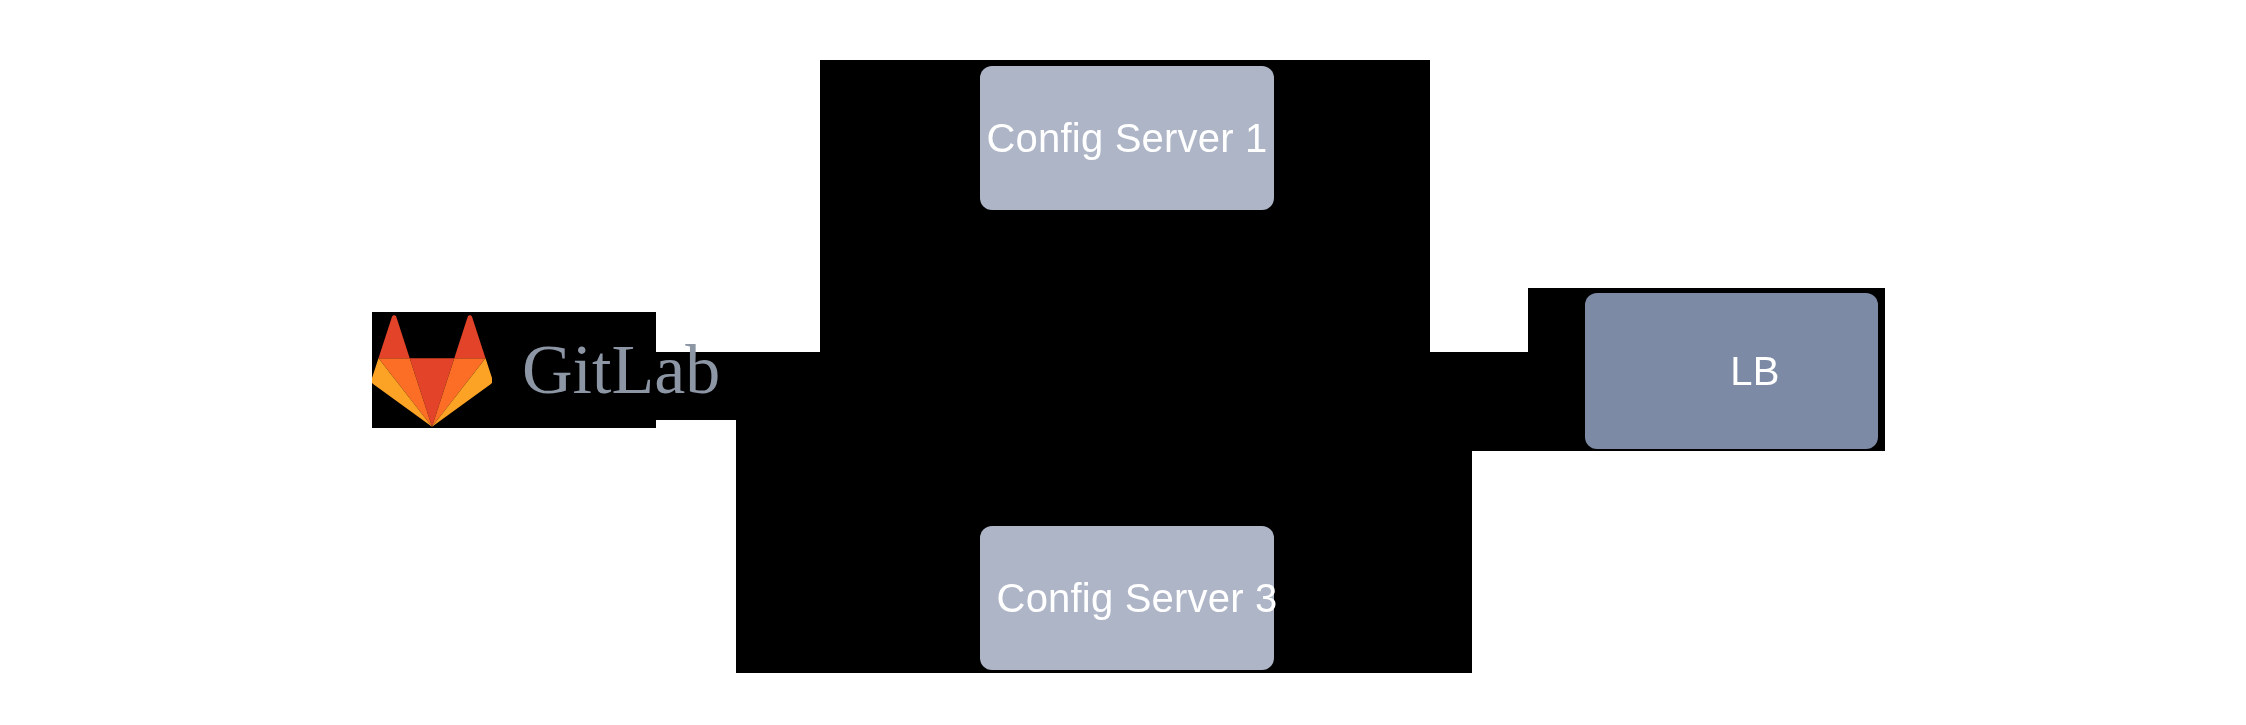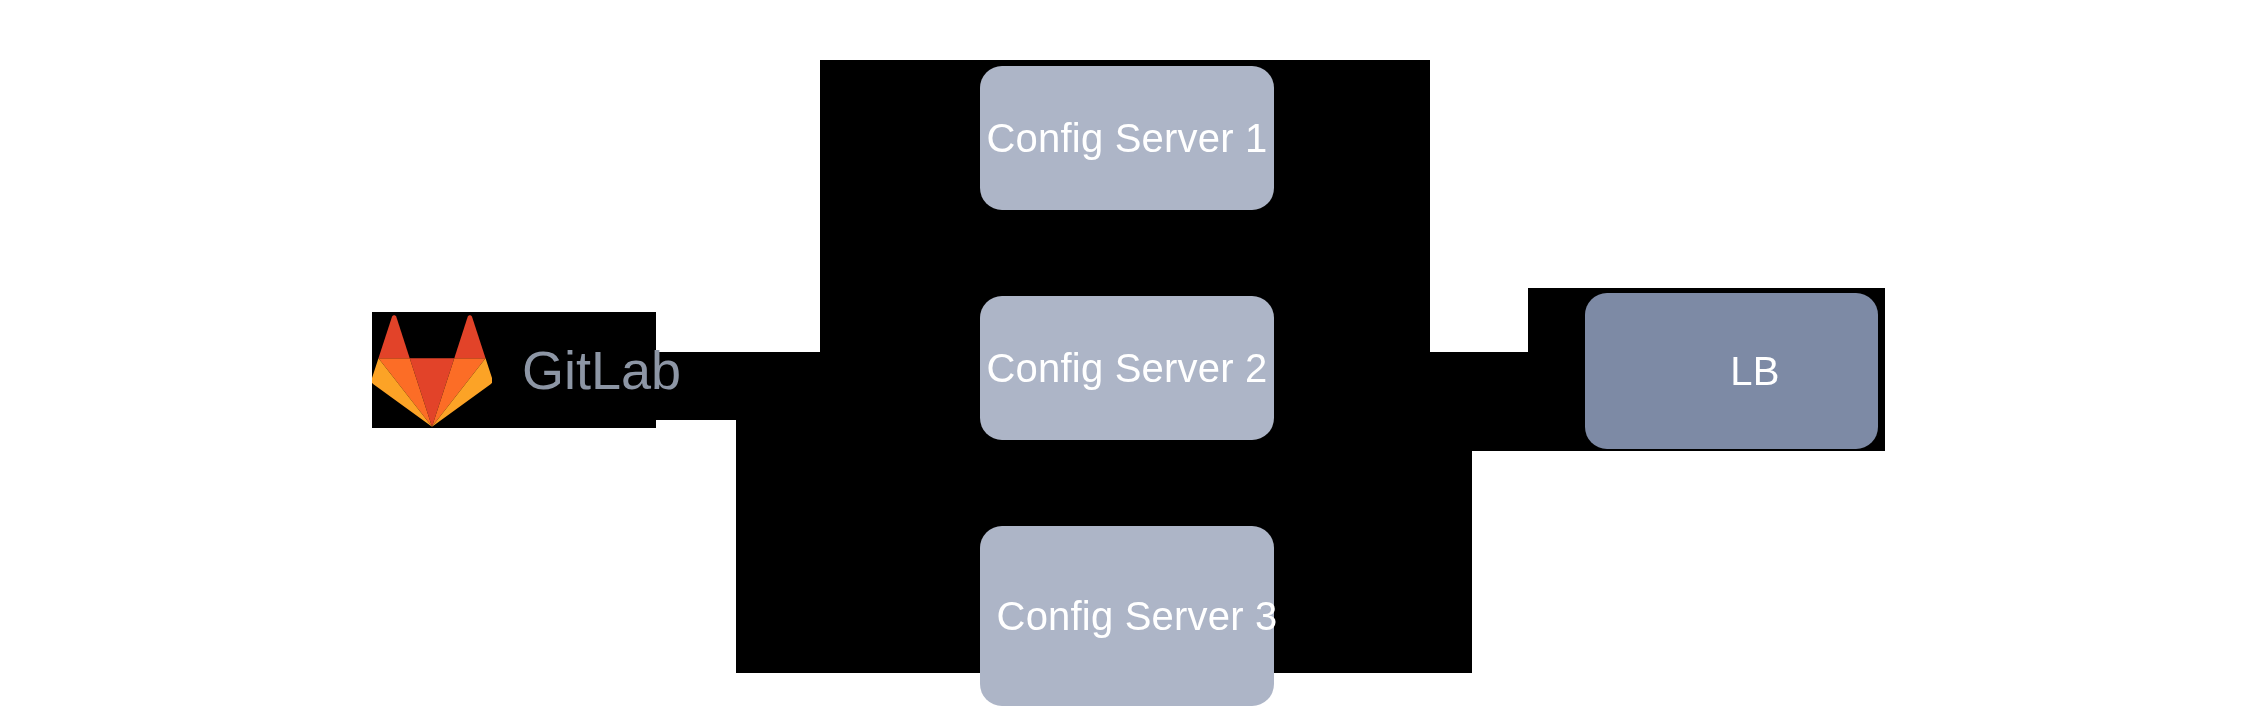--- a/index.html
+++ b/index.html
@@ -24,21 +24,21 @@
     top: 0;
     width: 2246px;
     height: 725px;
   }
   .node {
     position: absolute;
     box-sizing: border-box;
     display: flex;
     align-items: center;
     justify-content: center;
-    border-radius: 22px;
+    border-radius: 12px;
   }
   .node-label {
     color: #ffffff;
     font-size: 40px;
     font-weight: 400;
     letter-spacing: 0.2px;
     line-height: 1;
     text-align: center;
     white-space: nowrap;
     font-family: "Liberation Sans", sans-serif;
@@ -54,26 +54,26 @@
     background: transparent;
   }
   #gitlab-logo {
     width: 120px;
     height: 115px;
     flex: 0 0 auto;
     display: block;
   }
   #gitlab-text {
     color: #8d96a5;
-    font-size: 54px;
+    font-size: 70px;
     font-weight: 400;
     line-height: 1;
     margin-left: 30px;
     white-space: nowrap;
-    font-family: Liberation Sans, sans-serif;
+    font-family: Liberation Serif, serif;
   }
 </style>
 </head>
 <body>
 
 <div id="canvas">
 
   <svg id="edges-layer" viewBox="0 0 2246 725" width="2246" height="725" xmlns="http://www.w3.org/2000/svg" shape-rendering="crispEdges">
 
     <rect x="372" y="312" width="284" height="116" fill="#000000"></rect>
@@ -105,25 +105,22 @@
       <path d="M94.7 37.7 L100.4 55.2 C100.9 56.8 100.3 58.5 98.9 59.5 L50 95 Z" fill="#fca326"></path>
       <path d="M94.7 37.7 L68.6 37.7 L79.8 3.2 C80.4 1.5 82.8 1.5 83.4 3.2 Z" fill="#e24329"></path>
     </svg>
     <span id="gitlab-text">GitLab</span>
   </div>
 
   <div class="node config-node" style="left:980px; top:66px; width:294px; height:144px;">
     <span class="node-label">Config Server 1</span>
   </div>
 
-  <div class="node config-node" style="left:980px; top:296px; width:294px; height:144px;">
-    <span class="node-label">Config Server 2</span>
-  </div>
 
-  <div class="node config-node" style="left:980px; top:526px; width:294px; height:180px;padding-left:20px;">
+  <div class="node config-node" style="left:980px; top:526px; width:294px; height:144px;padding-left:20px;">
     <span class="node-label">Config Server 3</span>
   </div>
 
   <div class="node lb-node" style="left:1585px; top:293px; width:293px; height:156px;">
     <span class="node-label">LB</span>
   </div>
 
 </div>
 
 </body></html>

